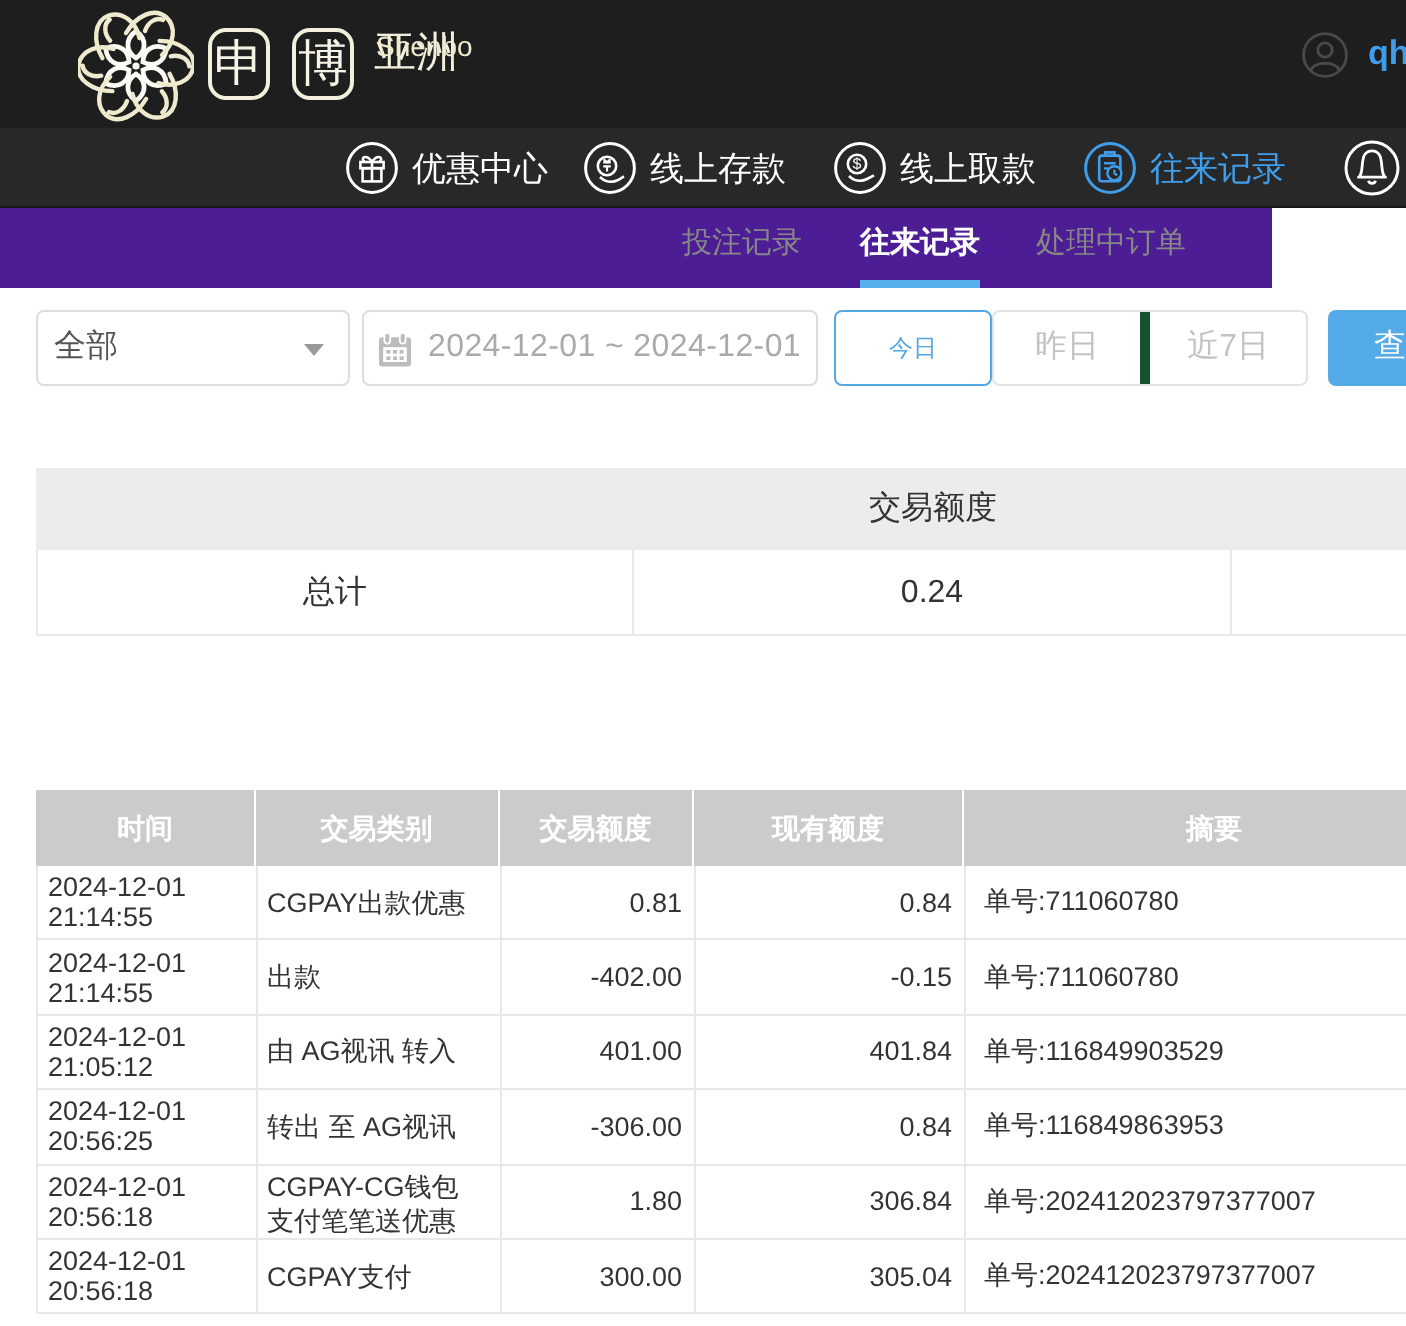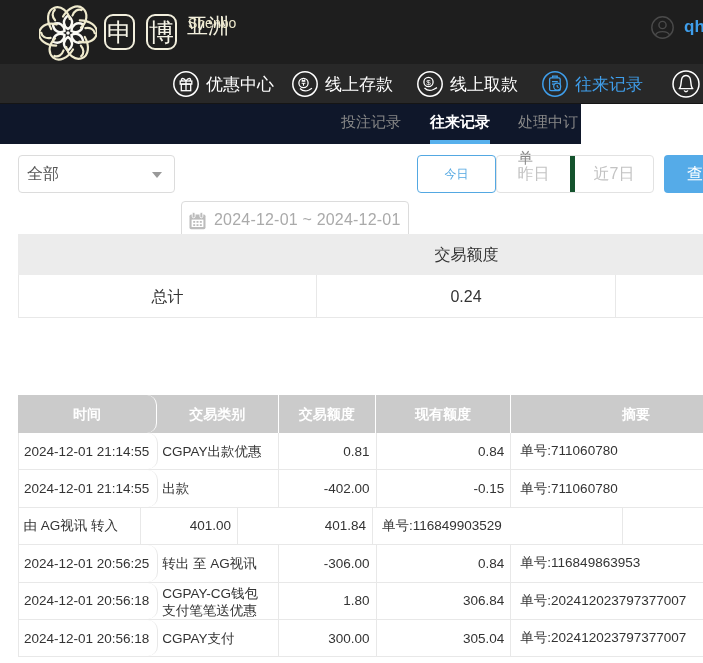--- a/index.html
+++ b/index.html
@@ -14,28 +14,28 @@
 .sb { position:absolute; left:188px; top:15px; color:#efeacd; font-size:14px; }
 .usr { position:absolute; left:684px; top:17px; color:#3f9eeb; font-size:17px; font-weight:bold; }
 
 
 .nav { position:absolute; left:0; top:64px; width:703px; height:40px; background:#282828; border-bottom:1px solid #151515; }
 .nav .it { position:absolute; top:0; height:40px; display:flex; align-items:center; color:#fff; font-size:17px; }
 .nav .it.act { color:#3f9eeb; }
 .nav .ic { margin-right:7px; display:block; }
 
 
-.subnav { position:absolute; left:0; top:104px; width:581px; height:40px; background:#0f172a; }
+.subnav { position:absolute; left:0; top:104px; width:636px; height:40px; background:#4c1d95; }
 .tab { position:absolute; top:0; height:40px; line-height:36px; font-size:15px; color:#878787; }
 .tab.on { color:#fff; font-weight:bold; border-bottom:4px solid #57b0ec; }
 
 
 .sel { position:absolute; left:18px; top:155px; width:157px; height:38px; border:1px solid #dcdcdc; border-radius:4px; font-size:16px; color:#555; line-height:36px; padding-left:8px; }
 .sel .arr { position:absolute; right:12px; top:16px; width:0; height:0; border-left:5px solid transparent; border-right:5px solid transparent; border-top:6px solid #999; }
-.dat { position:absolute; left:181px; top:155px; width:228px; height:38px; border:1px solid #dcdcdc; border-radius:4px; font-size:16px; letter-spacing:0.2px; color:#aaa; line-height:36px;margin-top:46px; }
+.dat { position:absolute; left:181px; top:155px; width:228px; height:38px; border:1px solid #dcdcdc; border-radius:4px; font-size:16px; letter-spacing:0.2px; color:#aaa; line-height:36px; }
 .dat .ctx { position:absolute; left:32px; top:0; }
 .btn-today { position:absolute; left:417px; top:155px; width:79px; height:38px; border:1px solid #54a8e2; border-radius:4px; color:#54a8e2; font-size:12px; text-align:center; line-height:36px; }
 .btn-grp { position:absolute; left:496px; top:155px; width:158px; height:38px; border:1px solid #e2e2e2; border-radius:4px; color:#c3c3c3; font-size:16px; line-height:36px; display:flex; }
 .btn-grp div { width:79px; text-align:center; }
 .btn-grp div:first-child { border-right:5px solid #14532d; }
 .btn-q { position:absolute; left:664px; top:155px; width:78px; height:38px; background:#55abe8; border-radius:4px; color:#fff; font-size:16px; text-align:center; line-height:38px; }
 
 
 .sumt { position:absolute; left:18px; top:234px; width:897px; }
 .sumt .h { height:41px; background:#ececec; display:flex; }
@@ -45,21 +45,21 @@
 .sumt .r div:first-child { border-left:1px solid #e8e8e8; }
 
 
 .mt { position:absolute; left:18px; top:395px; width:743px; font-size:13.5px; color:#333; }
 .mt .hr { height:38px; background:#cbcbcb; display:flex; color:#fff; font-weight:bold; font-size:14px; }
 .mt .hr div { text-align:center; line-height:38px; border-right:1px solid #fff; }
 .mt .hr div:last-child { border-right:none; }
 .mt .r { height:37.4px; display:flex; border-bottom:1px solid #e8e8e8; border-left:1px solid #e8e8e8; }
 .mt .r div { border-right:1px solid #e8e8e8; display:flex; align-items:center; }
 .mt .hr .c1 { justify-content:center; }
-.c1 { width:139px; padding-left:5px;border-radius:10px; }
+.c1 { width:110px; padding-left:5px; }
 .c2 { width:121.5px; padding-left:4.5px; line-height:17px; }
 .c3 { width:97.5px; justify-content:flex-end; padding-right:6px; }
 .c4 { width:135px; justify-content:flex-end; padding-right:6px; }
 .c5 { width:250px; padding-left:9px; }
 .mt .hr .c1,.mt .hr .c2,.mt .hr .c3,.mt .hr .c4,.mt .hr .c5 { padding:0; display:block; }
 </style>
 </head>
 <body>
 
 <div class="hd">
@@ -201,20 +201,21 @@
       <div class="c5">单号:711060780</div>
     </div>
   <div class="r">
       <div class="c1">2024-12-01 21:14:55</div>
       <div class="c2">出款</div>
       <div class="c3">-402.00</div>
       <div class="c4">-0.15</div>
       <div class="c5">单号:711060780</div>
     </div>
   <div class="r">
+      <div class="c1">2024-12-01 21:05:12</div>
       <div class="c2">由 AG视讯 转入</div>
       <div class="c3">401.00</div>
       <div class="c4">401.84</div>
       <div class="c5">单号:116849903529</div>
     </div>
   <div class="r">
       <div class="c1">2024-12-01 20:56:25</div>
       <div class="c2">转出 至 AG视讯</div>
       <div class="c3">-306.00</div>
       <div class="c4">0.84</div>

